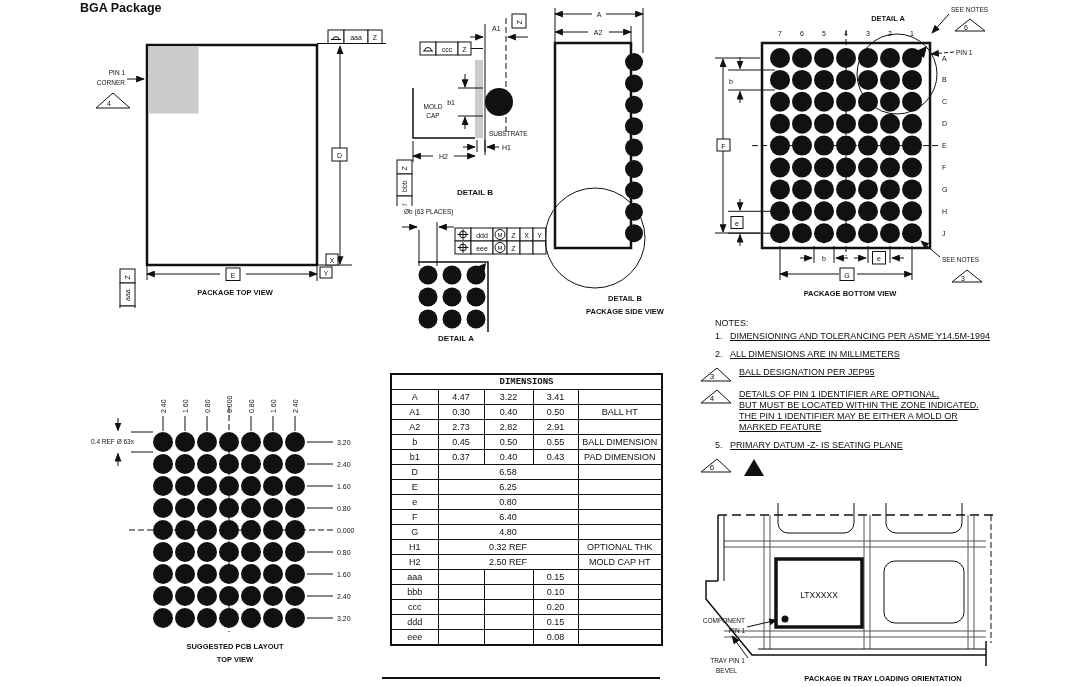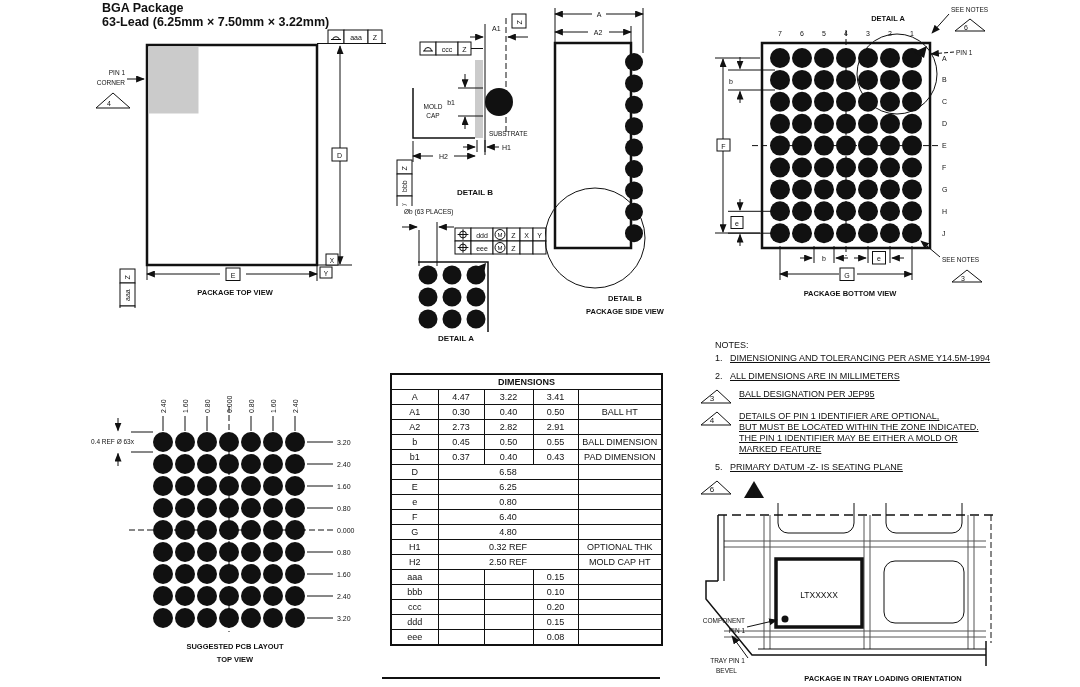--- a/index.html
+++ b/index.html
@@ -10,54 +10,53 @@
   svg text{font-family:"Liberation Sans",sans-serif;fill:#111;}
   .t6{font-size:6.5px}
   .t7{font-size:7px}
   .t75{font-size:7.5px;font-weight:bold}
   .t8{font-size:8px;font-weight:bold}
   .ln{stroke:#111;stroke-width:1;fill:none}
   .ln15{stroke:#111;stroke-width:1.5;fill:none}
   .thick{stroke:#111;stroke-width:2.5;fill:#fff}
   .dash{stroke:#111;stroke-width:1;fill:none;stroke-dasharray:6,3}
   .boxed{fill:#fff;stroke:#111;stroke-width:1}
-  .title{position:absolute;left:102px;top:1px;font-size:12.5px;font-weight:bold;line-height:14px;}
+  .title{position:absolute;left:80px;top:1px;font-size:12.5px;font-weight:bold;line-height:14px;}
   
   .notes{position:absolute;left:700px;top:318px;width:372px;font-size:9px;line-height:11px;}
-  .notes-heading{padding-left:15px;margin-bottom:2px;margin-top:22px;}
+  .notes-heading{padding-left:15px;margin-bottom:2px;}
   .note-item{display:flex;align-items:flex-start;margin-bottom:7px;}
   .note-num{width:15px;flex-shrink:0;padding-left:15px;}
   .note-text{white-space:pre-line;text-decoration:underline;}
   .note-flag{flex-shrink:0;margin-right:7px;}
   .warn-icon{flex-shrink:0;margin:0 8px 0 4px;}
   
   .dimtable{border-collapse:collapse;table-layout:fixed;width:271px;background:#fff;
             font-size:9px;border:2px solid #111;}
   .dimtable th,.dimtable td{border:1px solid #111;height:14px;padding:0 2px;text-align:center;
             overflow:hidden;white-space:nowrap;}
-  .dimtable th{font-weight:bold;}
+  .dimtable th{font-weight:bold;font-family:Liberation Mono, monospace;}
   .dimtable td.notes-cell{text-align:center;}
   .sep-line{position:absolute;left:382px;top:677px;width:278px;height:2px;background:#111;}
 </style>
 </head>
 <body>
 
 <div class="page">
 
   <svg width="0" height="0" style="position:absolute">
     <defs>
       <marker id="arr" viewBox="0 0 10 8" refX="9" refY="4" markerWidth="9" markerHeight="7" orient="auto-start-reverse" markerUnits="userSpaceOnUse">
         <path d="M0,0 L10,4 L0,8 Z" fill="#111"></path>
       </marker>
     </defs>
   </svg>
 
   <div class="title">
     <div>BGA Package</div>
-    <div>63-Lead (6.25mm × 7.50mm × 3.22mm)</div>
   </div>
 
   <svg class="panel" style="left:88px;top:28px" width="322" height="280" viewBox="0 0 322 280">
     <rect x="59" y="17" width="170" height="220" class="thick"></rect>
     <rect x="60.5" y="18.5" width="50" height="67" fill="#cbcbcb"></rect>
     <g>
       <text x="37" y="47" class="t6" text-anchor="end">PIN 1</text>
       <text x="37" y="56.5" class="t6" text-anchor="end">CORNER</text>
       <line x1="39" y1="51" x2="56" y2="51" class="ln" marker-end="url(#arr)"></line>
       <path d="M8,80 L42,80 L25,65 Z" class="ln"></path>

